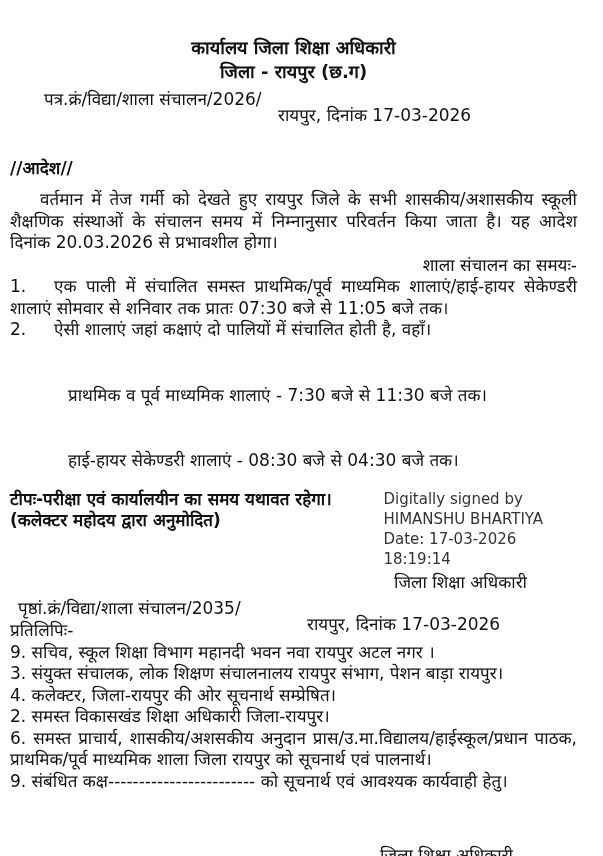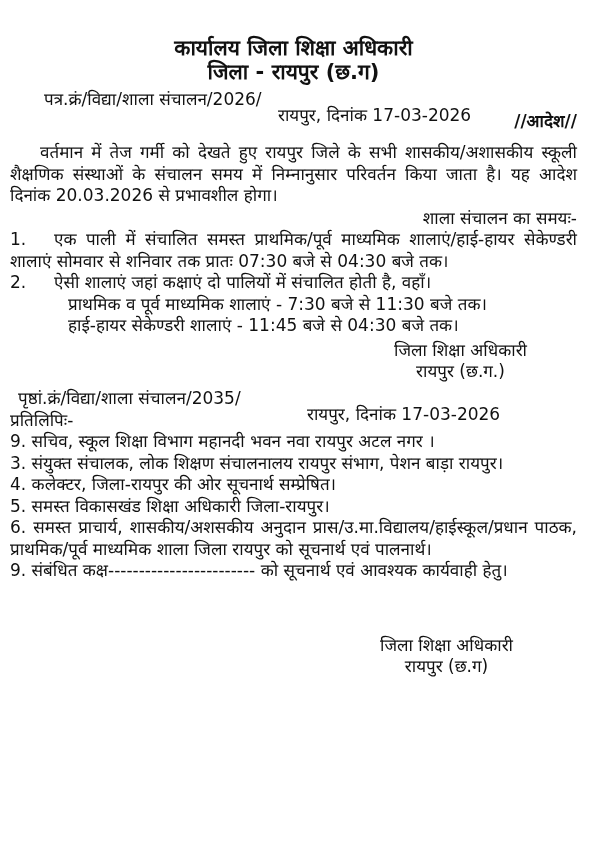--- a/index.html
+++ b/index.html
@@ -12,47 +12,48 @@
     font-family:"DejaVu Sans","Liberation Sans",sans-serif;
     font-size:17px;
     line-height:21.5px;
     overflow:hidden;
     box-sizing:border-box;
   }
   .content{padding:36px 26px 0 10px;}
   .title{
     text-align:center;
     font-weight:bold;
-    font-size:21px;
+    font-size:18px;
     line-height:24px;
   }
   .ref-line{
     position:relative;
     margin-top:5px;
     height:22px;
     white-space:nowrap;
   }
   .ref-line .ref-number{margin-left:34px;}
   .ref-line.ref-bottom .ref-number{margin-left:8px;}
   .ref-line .ref-date{position:absolute;left:268px;top:16px;}
   .ref-line.ref-bottom .ref-date{left:297px;}
   .order-heading{
-    text-align:right;
+    text-align:left;
     font-weight:bold;
     height:22px;
+    margin-top:47px;
   }
   .para{
     margin-top:9px;
     text-align:justify;
     text-indent:30px;
   }
   .schedule-heading{margin-top:1px;text-align:right;}
   .schedule-item .item-num{display:inline-block;width:44px;}
   .schedule-item.justified{text-align:justify;}
-  .sub-line{padding-left:58px;}
+  .sub-line{padding-left:58px;margin-top:44px;}
   .note-row{display:flex;margin-top:17px;}
   .note-text{width:380px;font-weight:bold;}
   .sig-block{
     width:197px;
     font-family:"DejaVu Sans","Liberation Sans",sans-serif;
     font-size:15px;
     line-height:20px;
     color:#333333;
   }
   .officer-block{
@@ -82,45 +83,56 @@
       <span class="ref-date">रायपुर, दिनांक 17-03-2026</span>
     </div>
 
     <div class="order-heading">//आदेश//</div>
 
     <div class="para">वर्तमान में तेज गर्मी को देखते हुए रायपुर जिले के सभी शासकीय/अशासकीय स्कूली शैक्षणिक संस्थाओं के संचालन समय में निम्नानुसार परिवर्तन किया जाता है। यह आदेश दिनांक 20.03.2026 से प्रभावशील होगा।</div>
 
     <div class="schedule-heading">शाला संचालन का समयः-</div>
 
     <div class="schedule-item justified">
-      <span class="item-num">1.</span><span>एक पाली में संचालित समस्त प्राथमिक/पूर्व माध्यमिक शालाएं/हाई-हायर सेकेण्डरी शालाएं सोमवार से शनिवार तक प्रातः 07:30 बजे से 04:30 बजे तक।</span>
+      <span class="item-num">1.</span><span>एक पाली में संचालित समस्त प्राथमिक/पूर्व माध्यमिक शालाएं/हाई-हायर सेकेण्डरी शालाएं सोमवार से शनिवार तक प्रातः 07:30 बजे से 11:05 बजे तक।</span>
     </div>
 
     <div class="schedule-item">
       <span class="item-num">2.</span><span>ऐसी शालाएं जहां कक्षाएं दो पालियों में संचालित होती है, वहाँ।</span>
     </div>
     <div class="sub-line">प्राथमिक व पूर्व माध्यमिक शालाएं - 7:30 बजे से 11:30 बजे तक।</div>
-    <div class="sub-line">हाई-हायर सेकेण्डरी शालाएं - 11:45 बजे से 04:30 बजे तक।</div>
+    <div class="sub-line">हाई-हायर सेकेण्डरी शालाएं - 08:30 बजे से 04:30 बजे तक।</div>
 
+    <div class="note-row">
+      <div class="note-text">
+        <div>टीपः-परीक्षा एवं कार्यालयीन का समय यथावत रहेगा।</div>
+        <div>(कलेक्टर महोदय द्वारा अनुमोदित)</div>
+      </div>
+      <div class="sig-block">
+        <div>Digitally signed by</div>
+        <div>HIMANSHU BHARTIYA</div>
+        <div>Date: 17-03-2026</div>
+        <div>18:19:14</div>
+      </div>
+    </div>
 
     <div class="officer-block">
       <div>जिला शिक्षा अधिकारी</div>
-      <div>रायपुर (छ.ग.)</div>
     </div>
 
     <div class="ref-line ref-bottom">
       <span class="ref-number">पृष्ठां.क्रं/विद्या/शाला संचालन/2035/</span>
       <span class="ref-date">रायपुर, दिनांक 17-03-2026</span>
     </div>
 
     <div class="copies-heading">प्रतिलिपिः-</div>
     <div class="copy-item">9. सचिव, स्कूल शिक्षा विभाग महानदी भवन नवा रायपुर अटल नगर ।</div>
     <div class="copy-item">3. संयुक्त संचालक, लोक शिक्षण संचालनालय रायपुर संभाग, पेशन बाड़ा रायपुर।</div>
     <div class="copy-item">4. कलेक्टर, जिला-रायपुर की ओर सूचनार्थ सम्प्रेषित।</div>
-    <div class="copy-item">5. समस्त विकासखंड शिक्षा अधिकारी जिला-रायपुर।</div>
+    <div class="copy-item">2. समस्त विकासखंड शिक्षा अधिकारी जिला-रायपुर।</div>
     <div class="copy-item">6. समस्त प्राचार्य, शासकीय/अशसकीय अनुदान प्रास/उ.मा.विद्यालय/हाईस्कूल/प्रधान पाठक, प्राथमिक/पूर्व माध्यमिक शाला जिला रायपुर को सूचनार्थ एवं पालनार्थ।</div>
     <div class="copy-item">9. संबंधित कक्ष------------------------ को सूचनार्थ एवं आवश्यक कार्यवाही हेतु।</div>
 
     <div class="footer-block">
       <div>जिला शिक्षा अधिकारी</div>
       <div>रायपुर (छ.ग)</div>
     </div>
 
   </div>
 </div>

